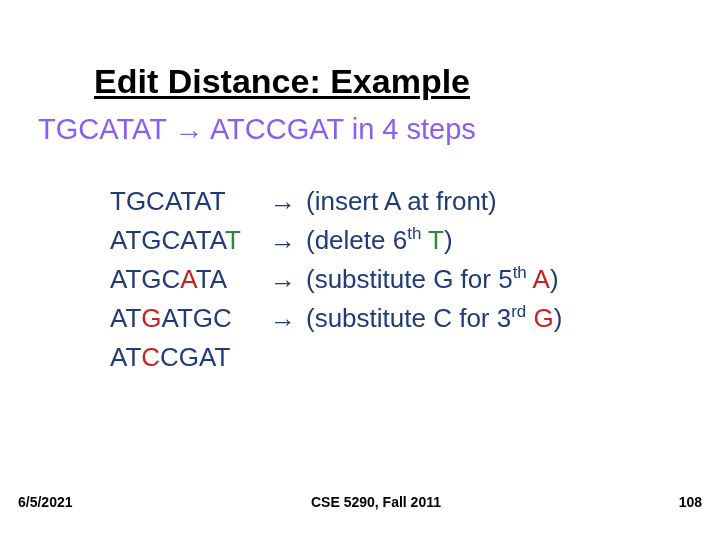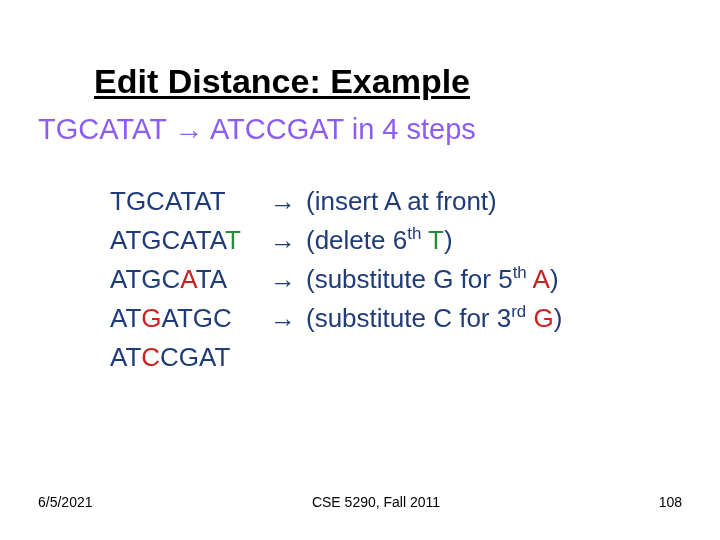--- a/index.html
+++ b/index.html
@@ -47,24 +47,24 @@
   .col-arrow { width: 36px; text-align: left; }
   .col-desc { flex: 1; white-space: nowrap; }
   .sup { font-size: 0.65em; vertical-align: super; }
   .hl-red { color: #c62222; }
   .hl-grn { color: #2a8a3a; }
   .footer {
     position: absolute;
     left: 0; right: 0; bottom: 30px;
     display: flex;
     justify-content: space-between;
-    padding: 0 38px;
+    padding: 0 18px;
     font-size: 14px;
     color: #000;
-    font-weight: 400;
+    font-weight: 700;
   }
   .footer-center { position: absolute; left: 50%; transform: translateX(-50%); margin-left: 16px; }
 </style>
 </head>
 <body>
 
 <div class="slide">
 
   <div class="title-row">
     <span class="title">Edit Distance: Example</span>

